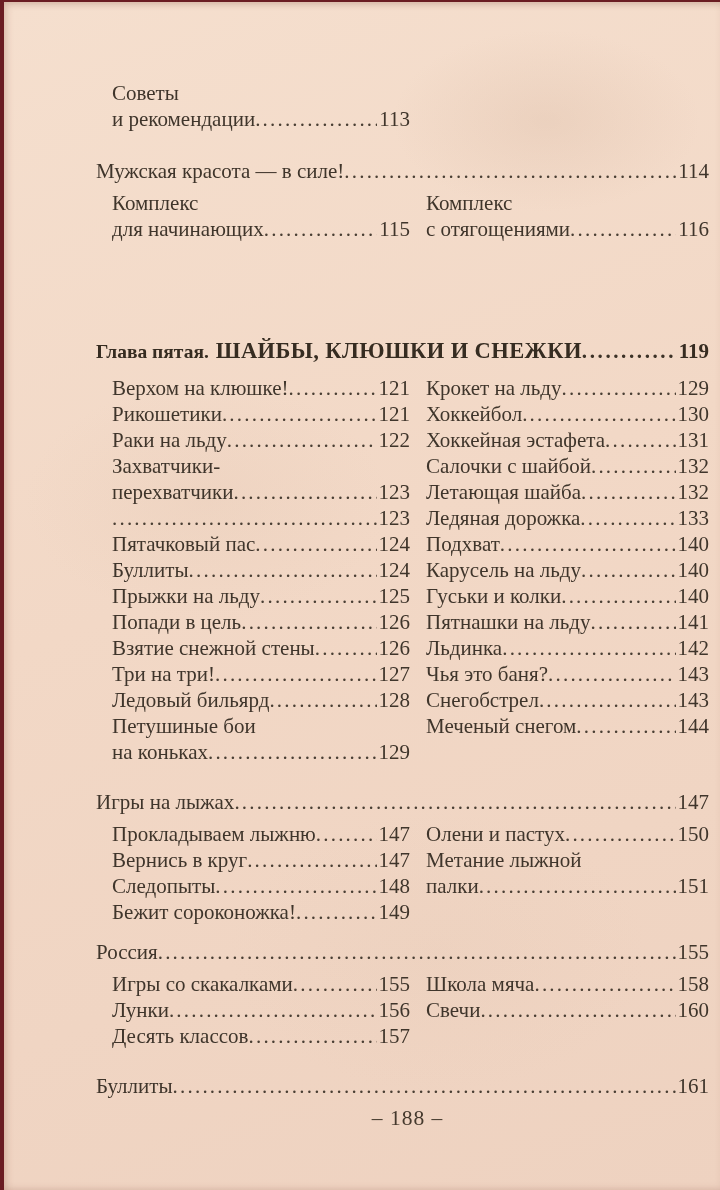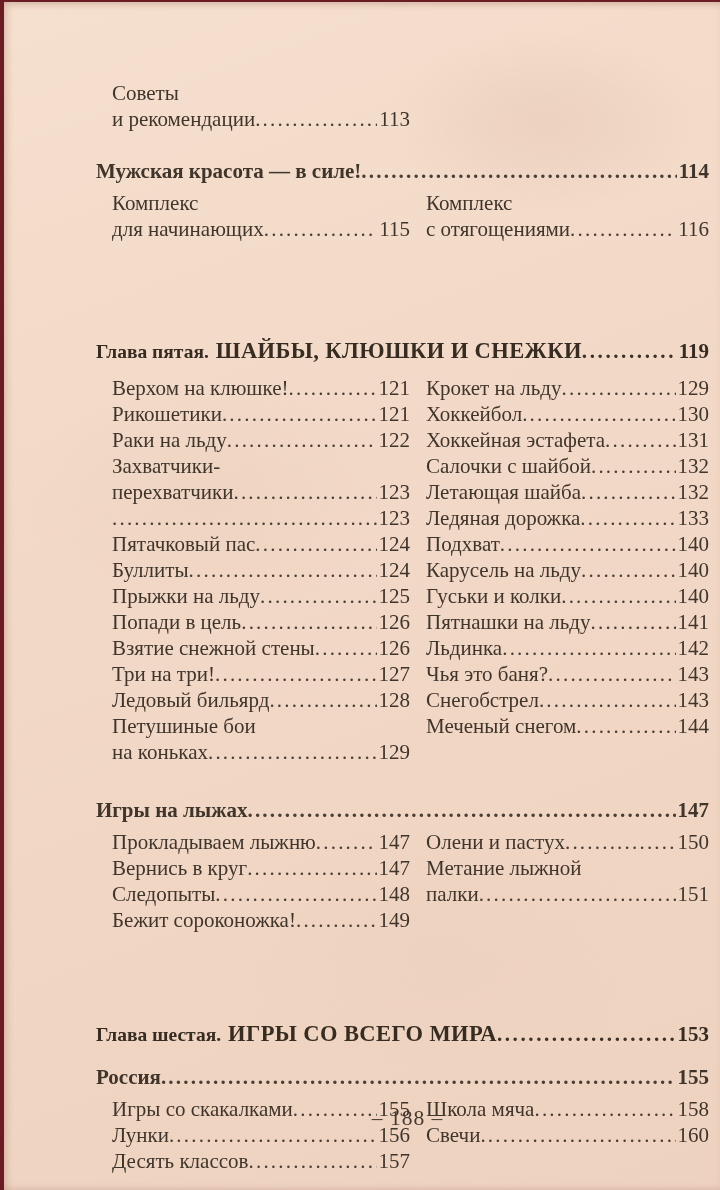--- a/index.html
+++ b/index.html
@@ -21,31 +21,31 @@
   }
   .row{display:flex;align-items:baseline;}
   .label{white-space:nowrap;}
   .dots{
     flex:1 1 auto;overflow:hidden;white-space:nowrap;min-width:6px;
     letter-spacing:2.2px;color:#4a3f34;
   }
   .dots::after{content:"..........................................................................................................................";}
   .num{white-space:nowrap;padding-left:2px;}
   .block-top{margin-top:26px;}
-  .block-top .row{line-height:27px;font-weight:bold;}
+  .block-top .row{line-height:27px;}
   .block-chapter{margin-top:48px;font-weight:bold;color:#362c21;line-height:30px;}
   .block-chapter .dots{letter-spacing:2.6px;color:#3c3227;}
   .ch-prefix{font-size:19.5px;white-space:nowrap;text-align:center;}
   .ch-title{font-size:22.5px;white-space:nowrap;padding-left:7px;letter-spacing:.4px;margin-top:46px;}
   .block-cols{display:flex;gap:16px;margin-top:8px;padding-left:16px;line-height:26px;}
   .col-left{width:298px;flex:none;}
   .col-right{flex:1 1 auto;min-width:0;}
   .m-first{margin-top:0;}
   .m-tight{margin-top:5px;}
-  .m-ski{margin-top:32px;}
+  .m-ski{margin-top:24px;}
   .m-ch2{margin-top:40px;}
   .m-rus{margin-top:14px;}
   .m-ukr{margin-top:24px;}
   .footer{
     position:absolute;left:92px;right:8px;top:1104px;
     text-align:center;font-size:21.5px;color:#45392d;letter-spacing:1px;
   }
 </style>
 </head>
 <body>
@@ -289,28 +289,20 @@
               <div class="row">
                 <span class="label">Метание лыжной</span>
               </div>
               <div class="row">
                 <span class="label">палки</span>
                 <span class="dots"></span>
                 <span class="num">151</span>
               </div>
             </div>
           </div>
-          <div class="block-chapter m-ch2">
-            <div class="row">
-              <span class="ch-prefix">Глава шестая.</span>
-              <span class="ch-title">ИГРЫ СО ВСЕГО МИРА</span>
-              <span class="dots"></span>
-              <span class="num">153</span>
-            </div>
-          </div>
           <div class="block-top m-rus">
             <div class="row">
               <span class="label">Россия</span>
               <span class="dots"></span>
               <span class="num">155</span>
             </div>
           </div>
           <div class="block-cols m-tight">
             <div class="col-left">
               <div class="row">

